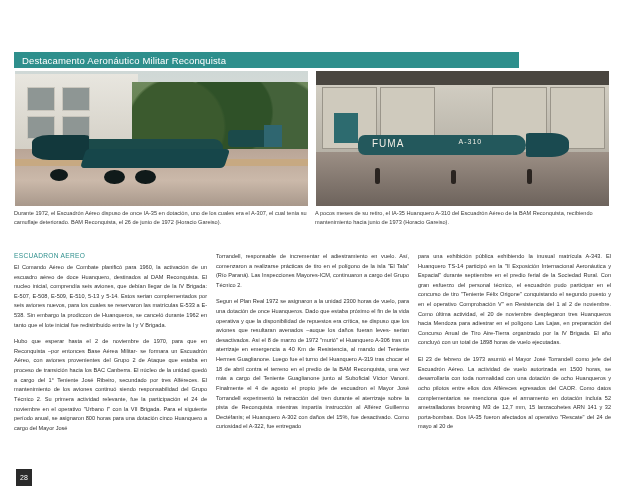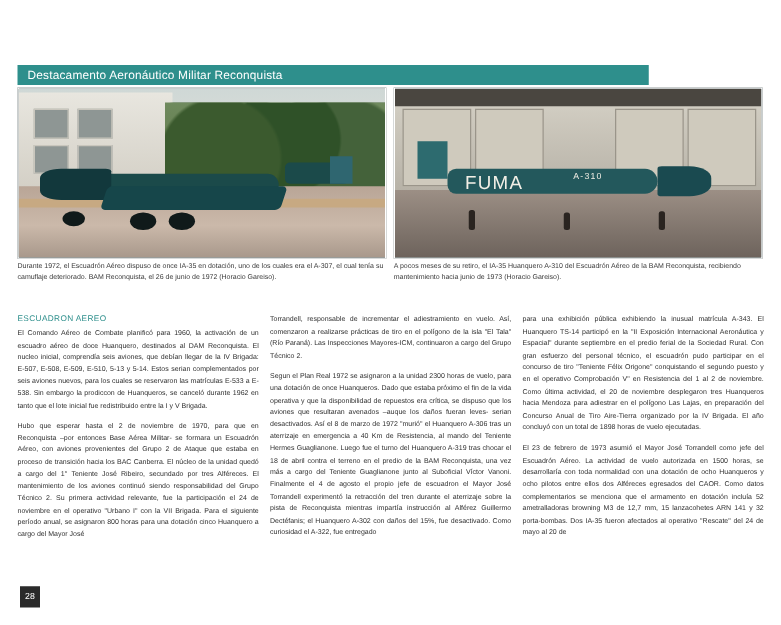--- a/index.html
+++ b/index.html
@@ -135,21 +135,21 @@
   }
   .ph2-nose {
     position: absolute; right: 2%; top: 20%; width: 18%; height: 44%;
     background: #1a4a50; border-radius: 8% 40% 40% 8%;
   }
   .ph2-tailfin {
     position: absolute; left: 0%; top: -18%; width: 10%; height: 56%;
     background: #2d6b6f;
   }
   .ph2-mark {
-    position: absolute; color: #f2efe6; font-size: 15px; letter-spacing: 1px;
+    position: absolute; color: #f2efe6; font-size: 10px; letter-spacing: 1px;
     font-family: "Liberation Sans", sans-serif;
   }
   .ph2-people {
     position: absolute; bottom: 16%; background: #2a2420; border-radius: 2px;
   }
 
   
   .caption-row {
     position: absolute;
     left: 14px;

